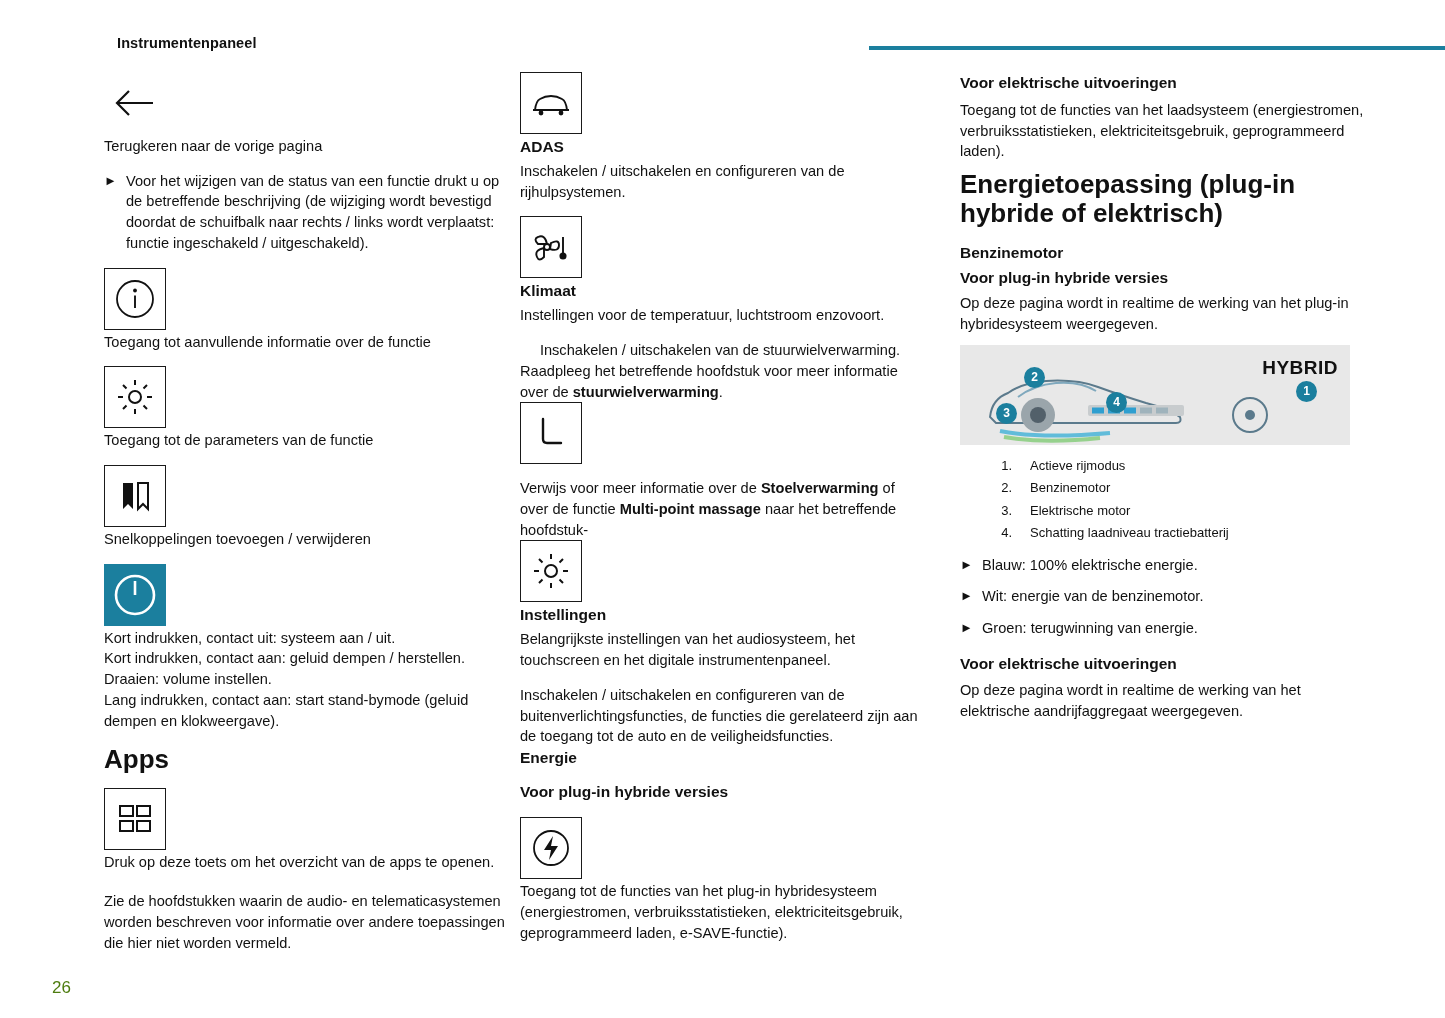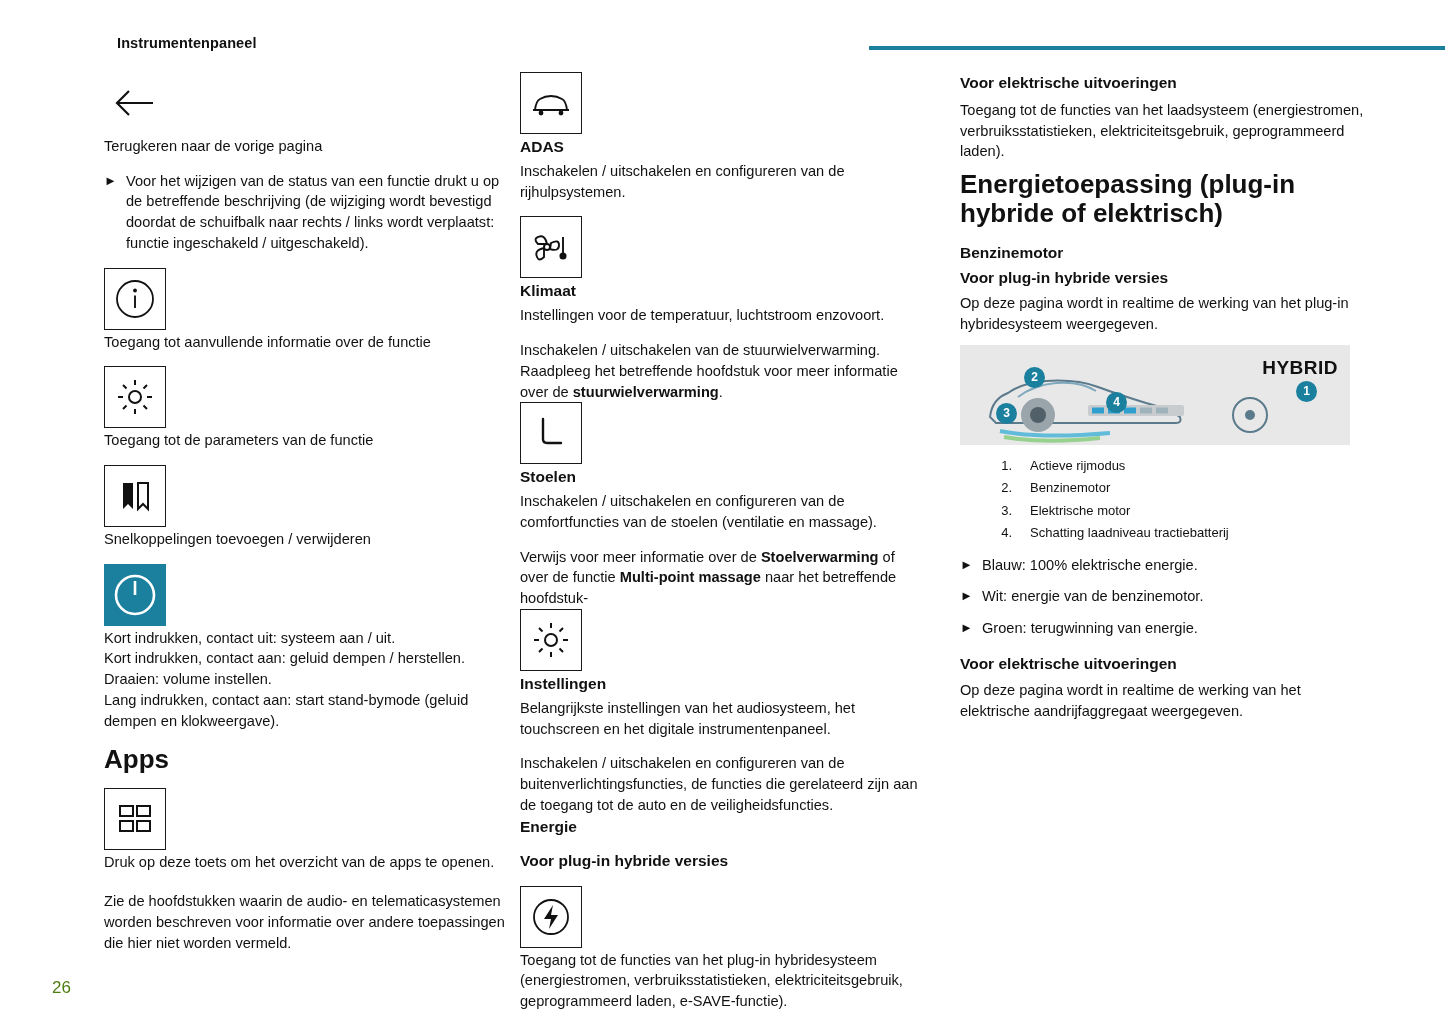--- a/index.html
+++ b/index.html
@@ -97,21 +97,21 @@
   }
   .bullet-row .arrow {
     width: 22px;
     min-width: 22px;
     font-size: 13px;
     color: #111;
     line-height: 1.42;
     padding-top: 1px;
   }
   .para { margin-bottom: 13px; }
-  .tight { margin-bottom: 4px; }
+  .tight { margin-bottom: 4px; text-align: center; }
   h2.section {
     font-size: 26px;
     font-weight: bold;
     margin: 8px 0 14px 0;
     line-height: 1.12;
   }
   h3.sub {
     font-size: 15.5px;
     font-weight: bold;
     margin: 0 0 3px 0;
@@ -343,24 +343,20 @@
     </p>
 
     <div class="item">
       <div class="icon-slot">
         <div class="icon-box">
           <svg width="52" height="52" viewBox="0 0 52 52" aria-hidden="true">
             <path d="M18 12 v20 q0 4 4 4 h14" fill="none" stroke="#111" stroke-width="2.4" stroke-linecap="round"></path>
           </svg>
         </div>
       </div>
-      <div class="item-text">
-        <h3 class="sub">Stoelen</h3>
-        <div>Inschakelen / uitschakelen en configureren van de comfortfuncties van de stoelen (ventilatie en massage).</div>
-      </div>
     </div>
 
     <p class="para">
       <span>Verwijs voor meer informatie over de </span><span class="bold">Stoelverwarming</span><span> of over de functie </span><span class="bold">Multi-point massage</span><span> naar het betreffende hoofdstuk-</span>
     </p>
 
     <div class="item">
       <div class="icon-slot">
         <div class="icon-box">
           <svg width="50" height="50" viewBox="0 0 50 50" aria-hidden="true">

